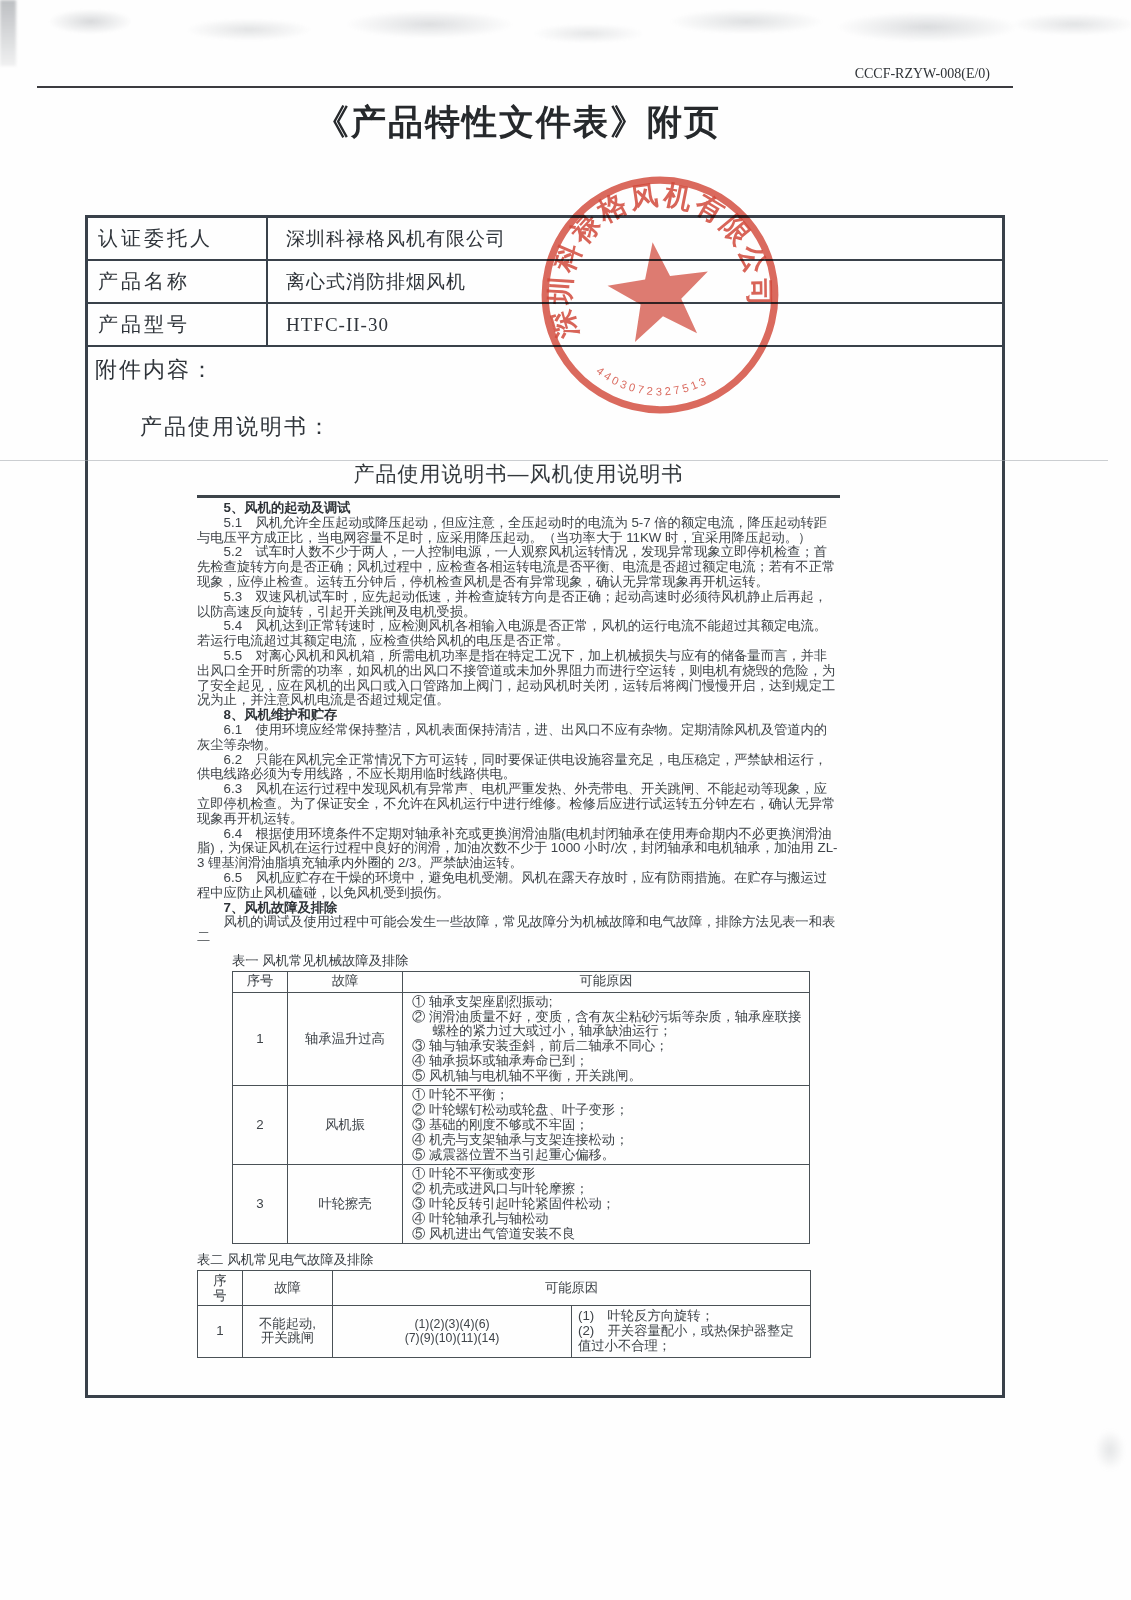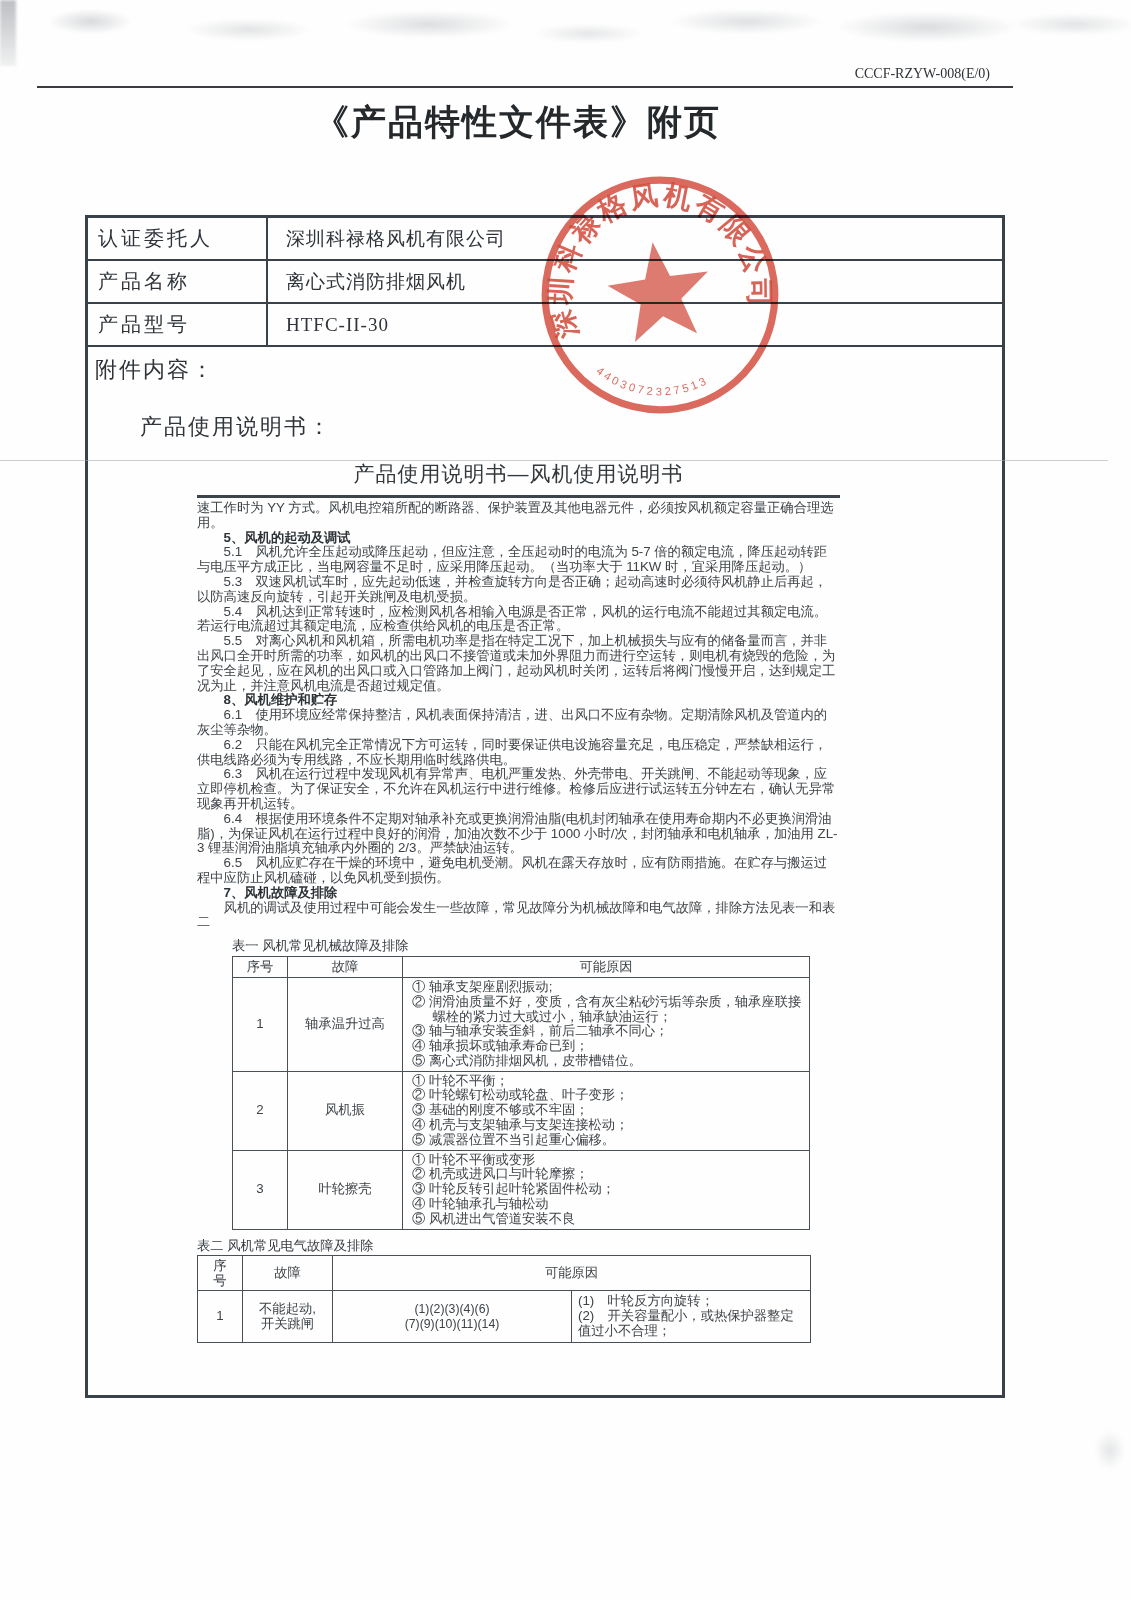--- a/index.html
+++ b/index.html
@@ -93,23 +93,23 @@
     </div>
   </div>
 
   <div class="attach-label">附件内容：</div>
   <div class="attach-item">产品使用说明书：</div>
   <div class="faint-line"></div>
 
   <div class="manual">
     <div class="manual-title">产品使用说明书—风机使用说明书</div>
     <div class="body">
-      <p class="noindent">速工作时为 YY 方式。风机电控箱所配的断路器、保护装置及其他电器元件，必须按风机额定容量正确合理选用。</p>
       <div class="hd">5、风机的起动及调试</div>
       <p>5.1　风机允许全压起动或降压起动，但应注意，全压起动时的电流为 5-7 倍的额定电流，降压起动转距与电压平方成正比，当电网容量不足时，应采用降压起动。（当功率大于 11KW 时，宜采用降压起动。）</p>
+      <p>5.2　试车时人数不少于两人，一人控制电源，一人观察风机运转情况，发现异常现象立即停机检查；首先检查旋转方向是否正确；风机过程中，应检查各相运转电流是否平衡、电流是否超过额定电流；若有不正常现象，应停止检查。运转五分钟后，停机检查风机是否有异常现象，确认无异常现象再开机运转。</p>
       <p>5.3　双速风机试车时，应先起动低速，并检查旋转方向是否正确；起动高速时必须待风机静止后再起，以防高速反向旋转，引起开关跳闸及电机受损。</p>
       <p>5.4　风机达到正常转速时，应检测风机各相输入电源是否正常，风机的运行电流不能超过其额定电流。若运行电流超过其额定电流，应检查供给风机的电压是否正常。</p>
       <p>5.5　对离心风机和风机箱，所需电机功率是指在特定工况下，加上机械损失与应有的储备量而言，并非出风口全开时所需的功率，如风机的出风口不接管道或未加外界阻力而进行空运转，则电机有烧毁的危险，为了安全起见，应在风机的出风口或入口管路加上阀门，起动风机时关闭，运转后将阀门慢慢开启，达到规定工况为止，并注意风机电流是否超过规定值。</p>
       <div class="hd">8、风机维护和贮存</div>
       <p>6.1　使用环境应经常保持整洁，风机表面保持清洁，进、出风口不应有杂物。定期清除风机及管道内的灰尘等杂物。</p>
       <p>6.2　只能在风机完全正常情况下方可运转，同时要保证供电设施容量充足，电压稳定，严禁缺相运行，供电线路必须为专用线路，不应长期用临时线路供电。</p>
       <p>6.3　风机在运行过程中发现风机有异常声、电机严重发热、外壳带电、开关跳闸、不能起动等现象，应立即停机检查。为了保证安全，不允许在风机运行中进行维修。检修后应进行试运转五分钟左右，确认无异常现象再开机运转。</p>
       <p>6.4　根据使用环境条件不定期对轴承补充或更换润滑油脂(电机封闭轴承在使用寿命期内不必更换润滑油脂)，为保证风机在运行过程中良好的润滑，加油次数不少于 1000 小时/次，封闭轴承和电机轴承，加油用 ZL-3 锂基润滑油脂填充轴承内外圈的 2/3。严禁缺油运转。</p>
       <p>6.5　风机应贮存在干燥的环境中，避免电机受潮。风机在露天存放时，应有防雨措施。在贮存与搬运过程中应防止风机磕碰，以免风机受到损伤。</p>
       <div class="hd">7、风机故障及排除</div>
@@ -124,21 +124,21 @@
           <th>可能原因</th>
         </tr>
         <tr>
           <td class="c-no">1</td>
           <td class="c-fault">轴承温升过高</td>
           <td class="c-causes">
             <div class="cause">① 轴承支架座剧烈振动;</div>
             <div class="cause">② 润滑油质量不好，变质，含有灰尘粘砂污垢等杂质，轴承座联接螺栓的紧力过大或过小，轴承缺油运行；</div>
             <div class="cause">③ 轴与轴承安装歪斜，前后二轴承不同心；</div>
             <div class="cause">④ 轴承损坏或轴承寿命已到；</div>
-            <div class="cause">⑤ 离心式消防排烟风机，皮带槽错位。</div>
+            <div class="cause">⑤ 风机轴与电机轴不平衡，开关跳闸。</div>
           </td>
         </tr>
         <tr>
           <td class="c-no">2</td>
           <td class="c-fault">风机振</td>
           <td class="c-causes">
             <div class="cause">① 叶轮不平衡；</div>
             <div class="cause">② 叶轮螺钉松动或轮盘、叶子变形；</div>
             <div class="cause">③ 基础的刚度不够或不牢固；</div>
             <div class="cause">④ 机壳与支架轴承与支架连接松动；</div>

